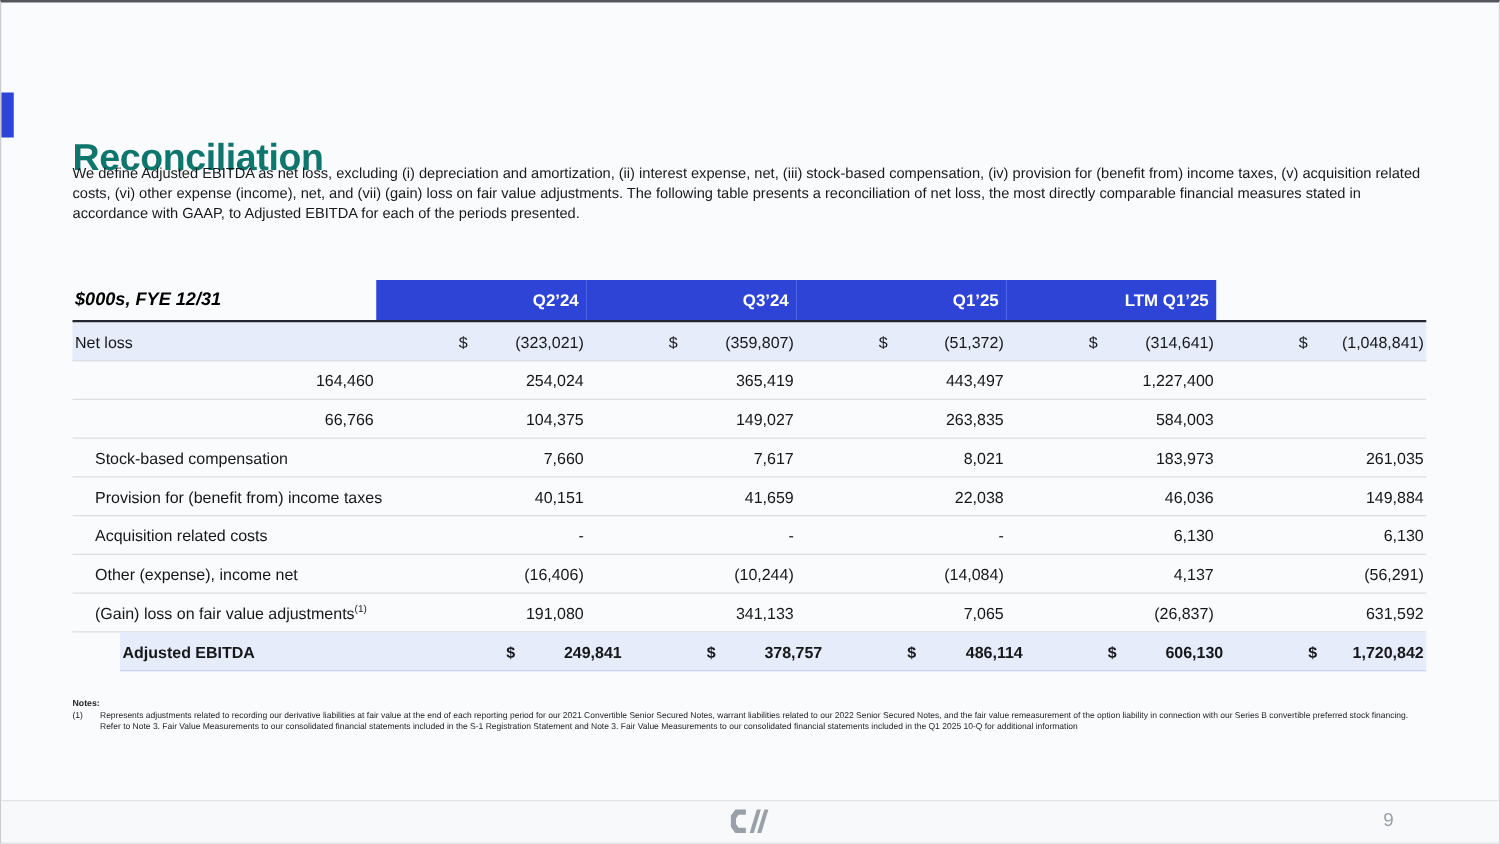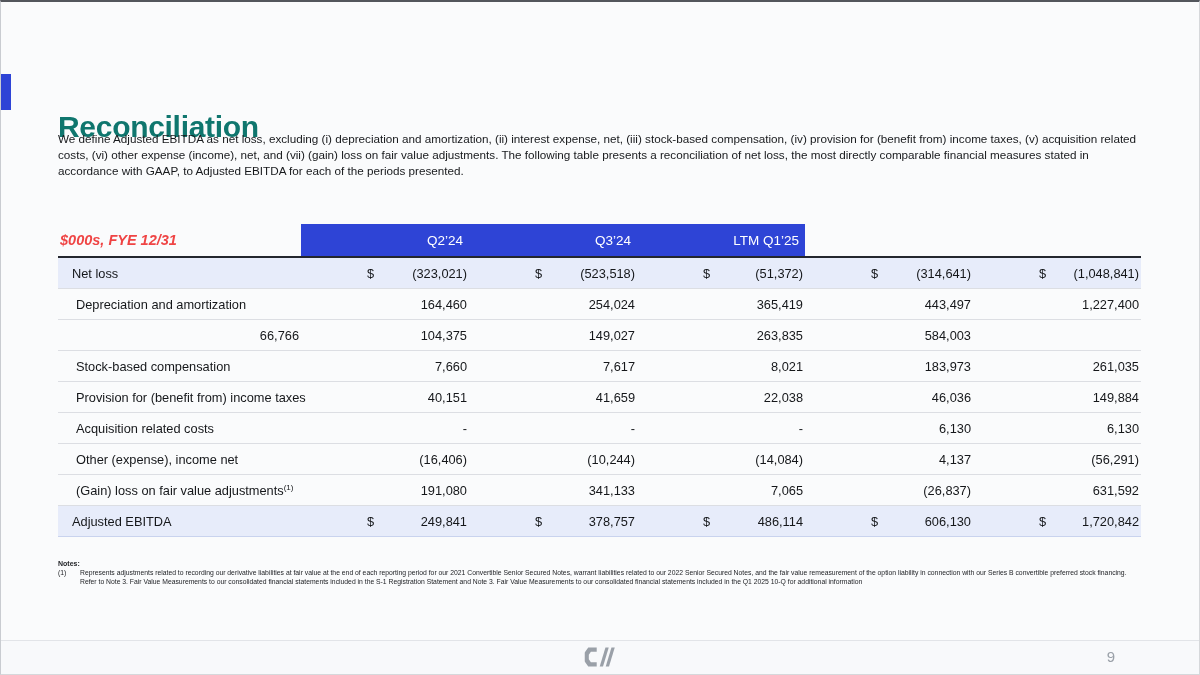--- a/index.html
+++ b/index.html
@@ -10,29 +10,29 @@
     border-right:1px solid #d6d8db;border-bottom:1px solid #d6d8db;
     font-family:"Liberation Sans", sans-serif;color:#15171a;
   }
   .accent-bar{position:absolute;left:0;top:72px;width:10px;height:36px;background:#2e44d6;}
   .title{position:absolute;left:57px;top:68px;font-size:30px;font-weight:bold;color:#0f766e;letter-spacing:-0.3px;margin-top:40px;}
   .intro{position:absolute;left:57px;top:129px;width:1083px;font-size:11.7px;line-height:15.8px;color:#17191c;}
 
   .table{position:absolute;left:57px;top:222px;width:1083px;}
   .grid-row{display:grid;grid-template-columns:243px repeat(5,1fr);}
   .thead{height:32px;border-bottom:2px solid #23262e;}
-  .thead .unit{display:flex;align-items:center;font-size:14.5px;font-weight:bold;font-style:italic;color:#ef4444;padding-left:2px;}
-  .thead .hcol{background:#2e44d6;color:#ffffff;font-weight:normal;font-size:13.5px;
+  .thead .unit{display:flex;align-items:center;font-size:14.5px;font-weight:bold;font-style:italic;color:#000000;padding-left:2px;}
+  .thead .hcol{background:#2e44d6;color:#ffffff;font-weight:bold;font-size:13.5px;
     display:flex;align-items:center;justify-content:flex-end;padding-right:6px;}
   .row{height:30px;border-bottom:1px solid #dcdee3;align-items:center;font-size:12.8px;}
-  .row .label{padding-left:14px;white-space:nowrap;}
+  .row .label{padding-left:2px;white-space:nowrap;}
   .row.indent .label{padding-left:18px;}
   .row .num{display:flex;justify-content:space-between;align-items:center;padding-left:66px;padding-right:2px;}
   .row.highlight{background:#e7ecfa;}
-  .row.total{font-weight:normal;border-bottom:1px solid #c9d3ee;}
+  .row.total{font-weight:bold;border-bottom:1px solid #c9d3ee;margin-left:38px;}
   .sup{font-size:8px;vertical-align:super;line-height:0;}
 
   .notes{position:absolute;left:57px;top:558px;width:1086px;color:#1c1e22;}
   .notes-heading{font-size:7px;font-weight:bold;margin-bottom:1px;}
   .note-item{display:flex;font-size:6.8px;line-height:9px;}
   .note-ref{width:22px;flex:none;}
   .note-text{flex:1;}
 
   .footer{position:absolute;left:0;right:0;bottom:0;height:33px;background:#f8f9fb;border-top:1px solid #e2e4e8;}
   .logo{position:absolute;left:50%;top:6px;transform:translateX(-50%);}
@@ -46,49 +46,49 @@
   <div class="title">Reconciliation</div>
   <div class="intro">We define Adjusted EBITDA as net loss, excluding (i) depreciation and amortization, (ii) interest expense, net, (iii) stock-based compensation, (iv) provision for (benefit from) income taxes, (v) acquisition related costs, (vi) other expense (income), net, and (vii) (gain) loss on fair value adjustments. The following table presents a reconciliation of net loss, the most directly comparable financial measures stated in accordance with GAAP, to Adjusted EBITDA for each of the periods presented.</div>
 
   <div class="table">
     <div class="grid-row thead">
       <div class="unit">
           <span>$000s, FYE 12/31</span>
         </div>
       <div class="hcol">Q2’24</div>
       <div class="hcol">Q3’24</div>
+      <div class="hcol">Q1’25</div>
       <div class="hcol">LTM Q1’25</div>
     </div>
 
     <div class="grid-row row highlight">
       <div class="label"><span>Net loss</span></div>
       <div class="num">
           <span class="cur">$</span>
           <span class="val">(323,021)</span>
         </div>
       <div class="num">
           <span class="cur">$</span>
-          <span class="val">(523,518)</span>
+          <span class="val">(359,807)</span>
         </div>
       <div class="num">
           <span class="cur">$</span>
           <span class="val">(51,372)</span>
         </div>
       <div class="num">
           <span class="cur">$</span>
           <span class="val">(314,641)</span>
         </div>
       <div class="num">
           <span class="cur">$</span>
           <span class="val">(1,048,841)</span>
         </div>
     </div>
 
     <div class="grid-row row indent">
-      <div class="label"><span>Depreciation and amortization</span></div>
       <div class="num">
           <span class="cur"></span>
           <span class="val">164,460</span>
         </div>
       <div class="num">
           <span class="cur"></span>
           <span class="val">254,024</span>
         </div>
       <div class="num">
           <span class="cur"></span>

